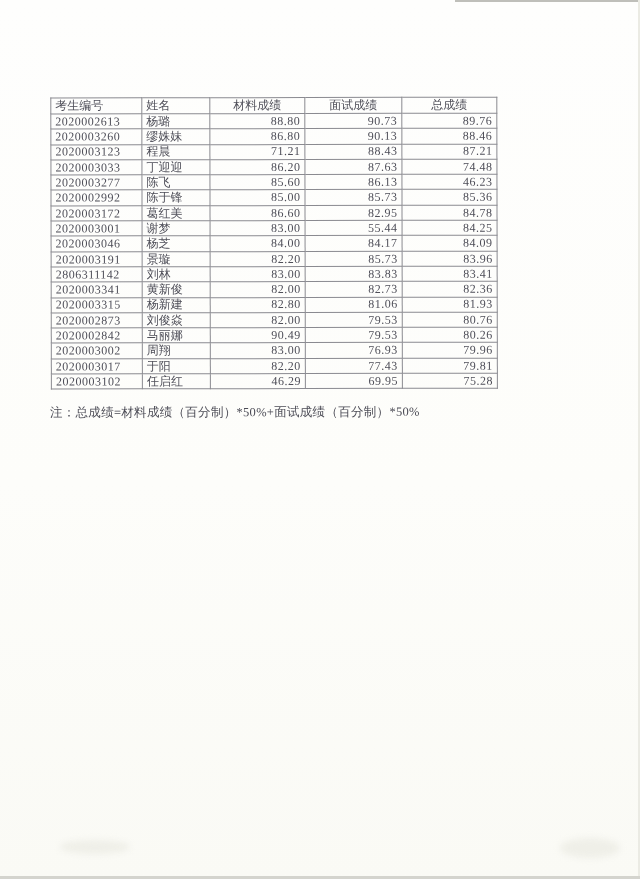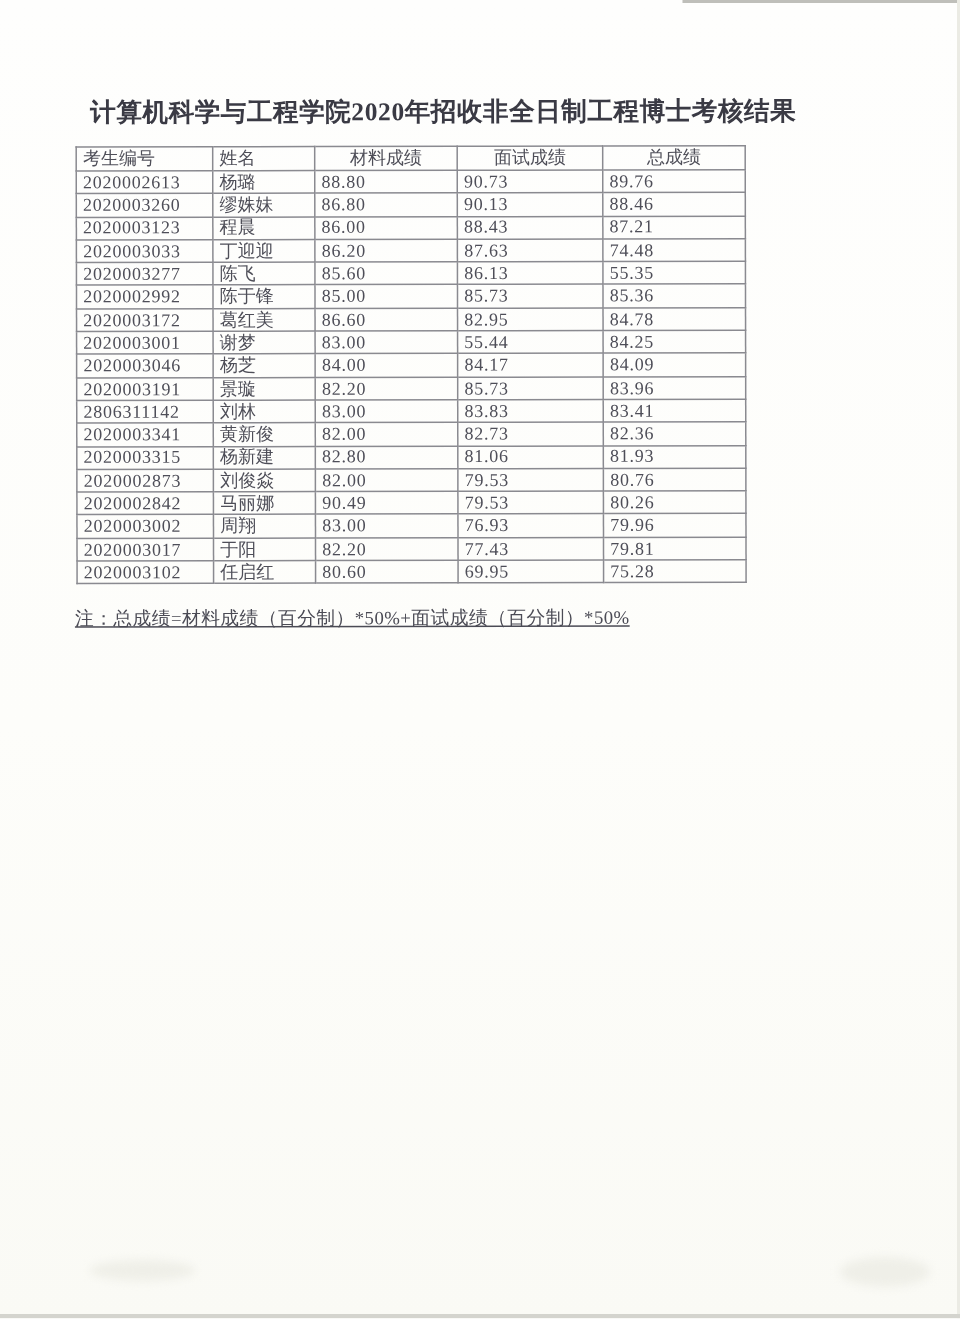--- a/index.html
+++ b/index.html
@@ -72,40 +72,38 @@
     color: #4e4e58;
     padding: 0 4px;
     height: 14.3px;
     line-height: 1.05;
     overflow: hidden;
     white-space: nowrap;
   }
   table.results th { height: 15px; }
   .al { text-align: left; }
   .ar { text-align: center; }
-  .ac { text-align: left; font-family: Liberation Serif, serif; }
+  .ac { text-align: right; font-family: Liberation Serif, serif; }
   td.num { letter-spacing: 0.5px; }
   .doc-note {
     position: absolute;
     top: 404px;
     left: 50px;
     font-size: 12.5px;
     letter-spacing: 0.3px;
     color: #4b4b55;
     white-space: nowrap;
-    text-decoration: underline;
   }
 </style>
 </head>
 <body>
 
 <div class="page">
   <div class="content">
 
-    <div class="doc-title">计算机科学与工程学院2020年招收非全日制工程博士考核结果</div>
 
     <table class="results">
       <colgroup>
         <col style="width:91px">
         <col style="width:68px">
         <col style="width:95px">
         <col style="width:97px">
         <col style="width:95px">
       </colgroup>
       <thead>
@@ -128,37 +126,37 @@
           <tr>
             <td class="al num">2020003260</td>
             <td class="al">缪姝妹</td>
             <td class="ac num">86.80</td>
             <td class="ac num">90.13</td>
             <td class="ac num">88.46</td>
           </tr>
           <tr>
             <td class="al num">2020003123</td>
             <td class="al">程晨</td>
-            <td class="ac num">86.00</td>
+            <td class="ac num">71.21</td>
             <td class="ac num">88.43</td>
             <td class="ac num">87.21</td>
           </tr>
           <tr>
             <td class="al num">2020003033</td>
             <td class="al">丁迎迎</td>
             <td class="ac num">86.20</td>
             <td class="ac num">87.63</td>
             <td class="ac num">74.48</td>
           </tr>
           <tr>
             <td class="al num">2020003277</td>
             <td class="al">陈飞</td>
             <td class="ac num">85.60</td>
             <td class="ac num">86.13</td>
-            <td class="ac num">55.35</td>
+            <td class="ac num">46.23</td>
           </tr>
           <tr>
             <td class="al num">2020002992</td>
             <td class="al">陈于锋</td>
             <td class="ac num">85.00</td>
             <td class="ac num">85.73</td>
             <td class="ac num">85.36</td>
           </tr>
           <tr>
             <td class="al num">2020003172</td>
@@ -233,21 +231,21 @@
           <tr>
             <td class="al num">2020003017</td>
             <td class="al">于阳</td>
             <td class="ac num">82.20</td>
             <td class="ac num">77.43</td>
             <td class="ac num">79.81</td>
           </tr>
           <tr>
             <td class="al num">2020003102</td>
             <td class="al">任启红</td>
-            <td class="ac num">80.60</td>
+            <td class="ac num">46.29</td>
             <td class="ac num">69.95</td>
             <td class="ac num">75.28</td>
           </tr>
         </tbody>
     </table>
 
     <div class="doc-note">注：总成绩=材料成绩（百分制）*50%+面试成绩（百分制）*50%</div>
   </div>
 
   <div class="scan-smudge" style="left:60px; top:840px; width:70px; height:14px;"></div>

